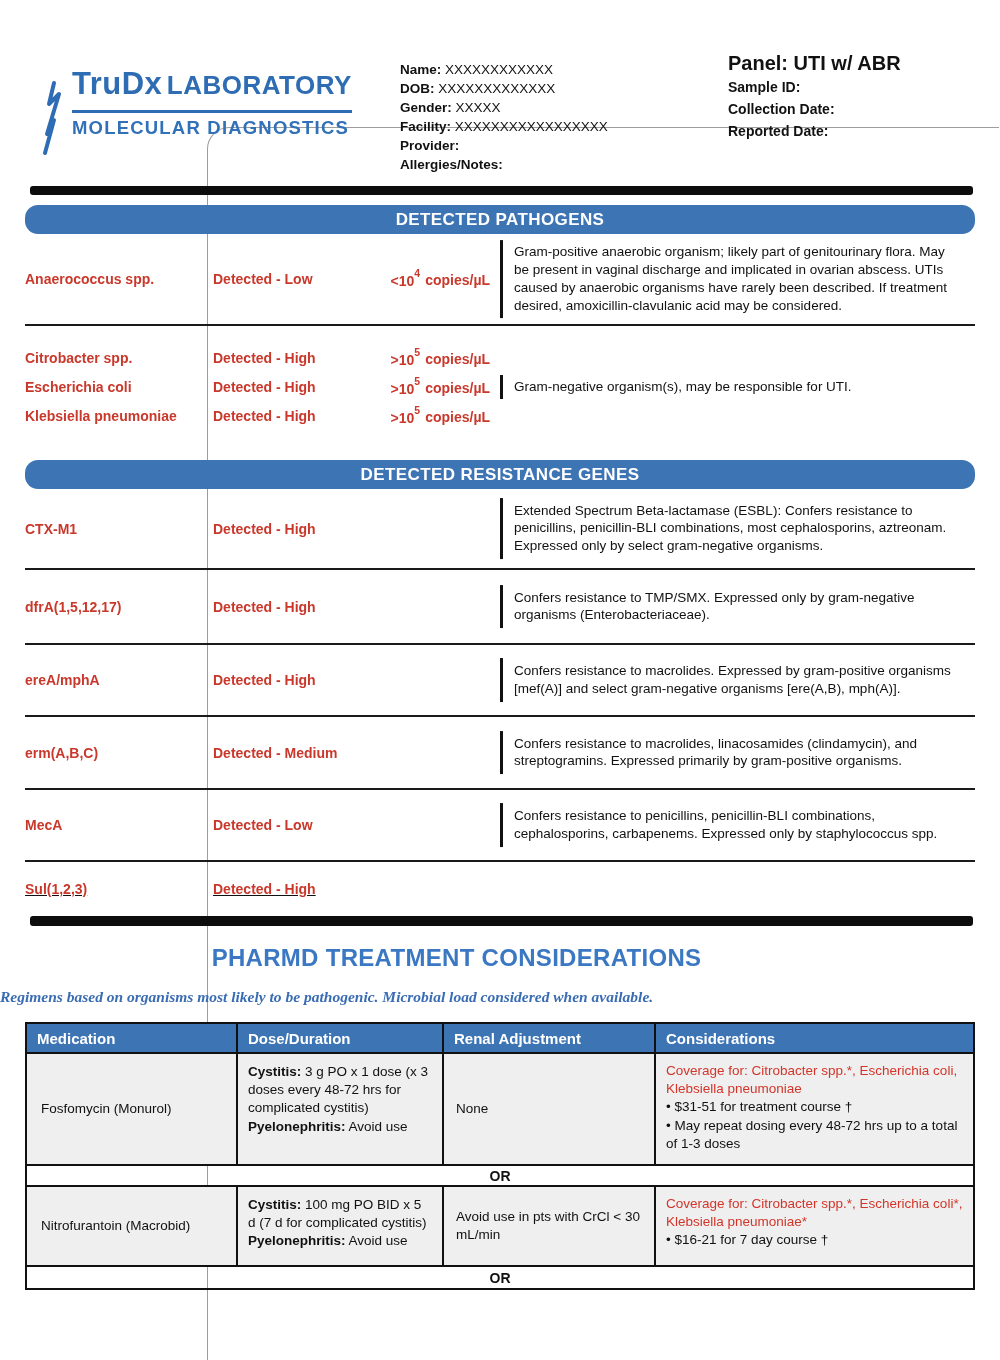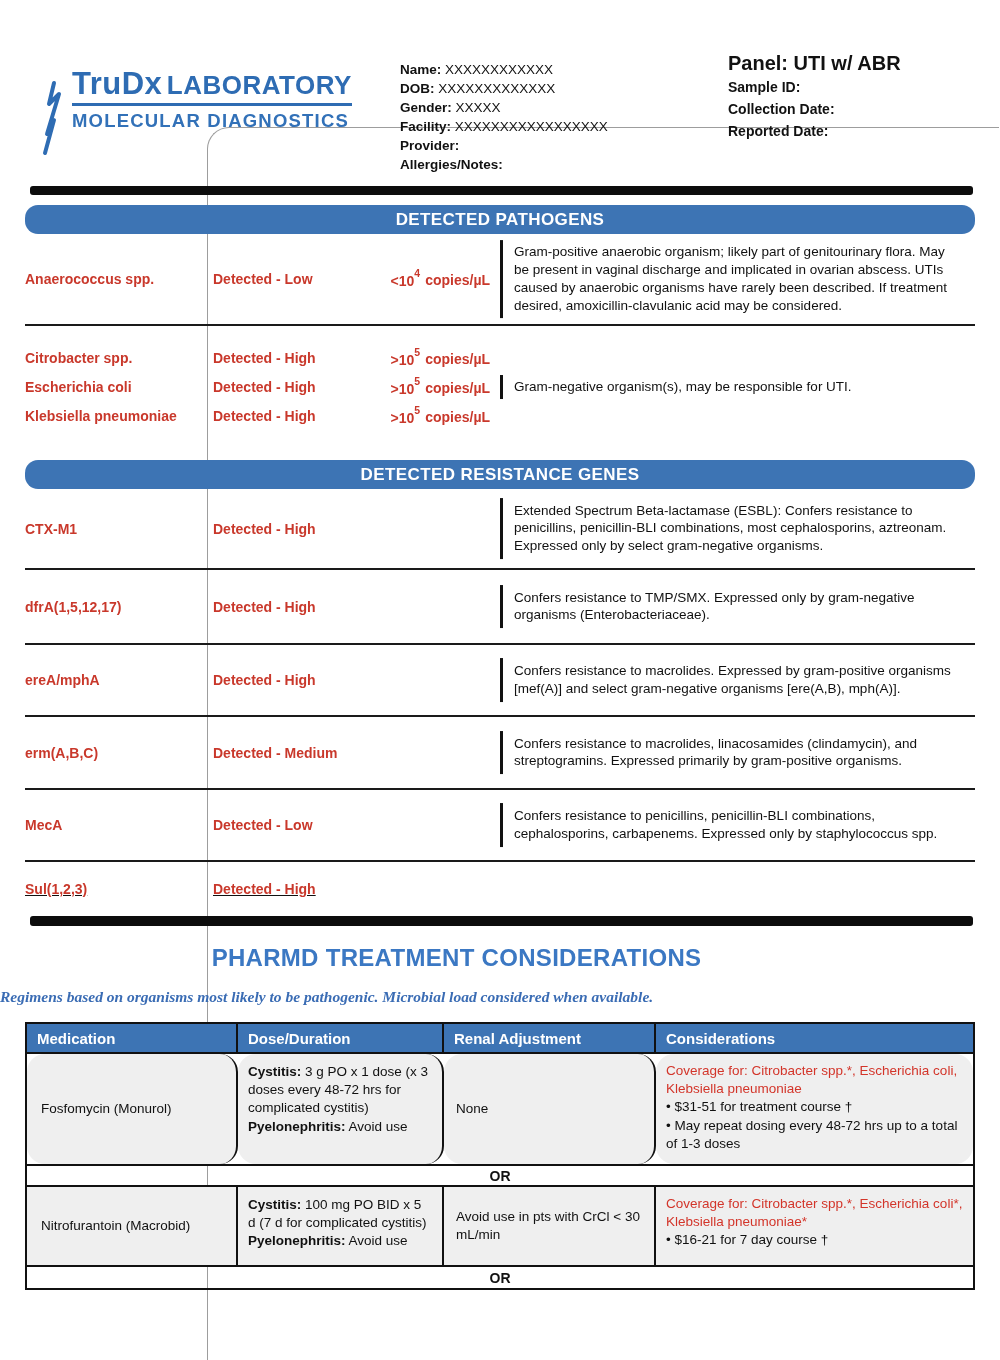--- a/index.html
+++ b/index.html
@@ -9,21 +9,21 @@
 
   
   .outline-box { position:absolute; left:207px; top:127px; width:792px; height:1233px;
     border-top:1px solid #9d9d9d; border-left:1px solid #9d9d9d; border-top-left-radius:22px; z-index:0; }
 
   .layer { position:absolute; z-index:1; }
 
   
   .logo { left:38px; top:66px; display:flex; align-items:flex-start; }
   .ekg { margin-top:14px; margin-right:4px; }
-  .brand-line { color:#2e6cb3; border-bottom:3px solid #2e6cb3; padding-bottom:1px; white-space:nowrap; }
+  .brand-line { color:#2e6cb3; border-bottom:3px solid #2e6cb3; padding-bottom:8px; white-space:nowrap; }
   .brand-main { font-size:31px; font-weight:800; letter-spacing:.5px; }
   .brand-sub { font-size:26px; font-weight:700; letter-spacing:.5px; }
   .tagline { color:#3271b8; font-size:18.5px; font-weight:600; letter-spacing:1.2px; margin-top:4px; }
 
   .patient { left:400px; top:60px; font-size:13.5px; line-height:19px; }
   .patient .lbl { font-weight:700; }
   .panel { left:728px; top:50px; }
   .panel-title { font-size:20px; font-weight:800; line-height:26px; }
   .panel-field { font-size:14px; font-weight:700; line-height:22px; }
 
@@ -66,21 +66,21 @@
 
   .ttable { left:25px; top:1022px; width:950px; border:2px solid #111; }
   .trow { display:flex; }
   .tcell { border-right:2px solid #111; }
   .tcell:last-child { border-right:none; }
   .c1{width:211px;} .c2{width:206px;} .c3{width:212px;} .c4{flex:1;}
   .thead { background:#3d74b4; height:30px; border-bottom:2px solid #111; }
   .thead .tcell { color:#fff; font-size:15px; font-weight:700; display:flex; align-items:center; padding-left:10px; }
   .tdata { border-bottom:2px solid #111; background:transparent; }
   .tdata .tcell { background:#efefef; font-size:13.5px; line-height:1.35; }
-  .rd1 .tcell{ min-height:110px;border-radius:18px; } .rd2 .tcell{ min-height:78px; }
+  .rd1 .tcell{ min-height:110px; } .rd2 .tcell{ min-height:78px; }
   .cell-med { display:flex; align-items:center; padding:8px 8px 8px 14px; }
   .cell-dose { padding:9px 10px; }
   .cell-renal { display:flex; align-items:center; padding:8px 8px 8px 12px; }
   .cell-cons { padding:8px 10px; }
   .coverage { color:#d3352a; font-weight:400; }
   .bullet { color:#111; }
   .orrow { height:21px; border-bottom:2px solid #111; display:flex; align-items:center; justify-content:center;
     font-size:14px; font-weight:700; background:transparent; }
   .orrow:last-child { border-bottom:none; }
 </style>

